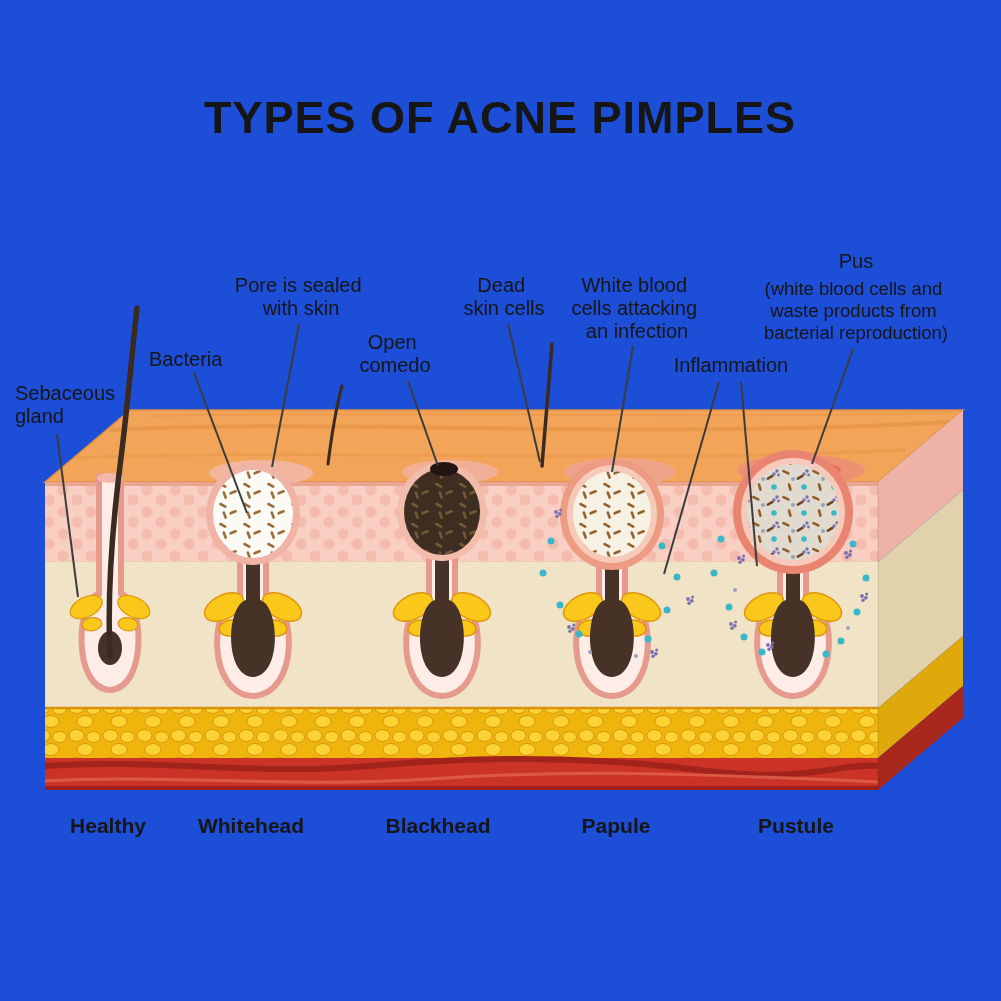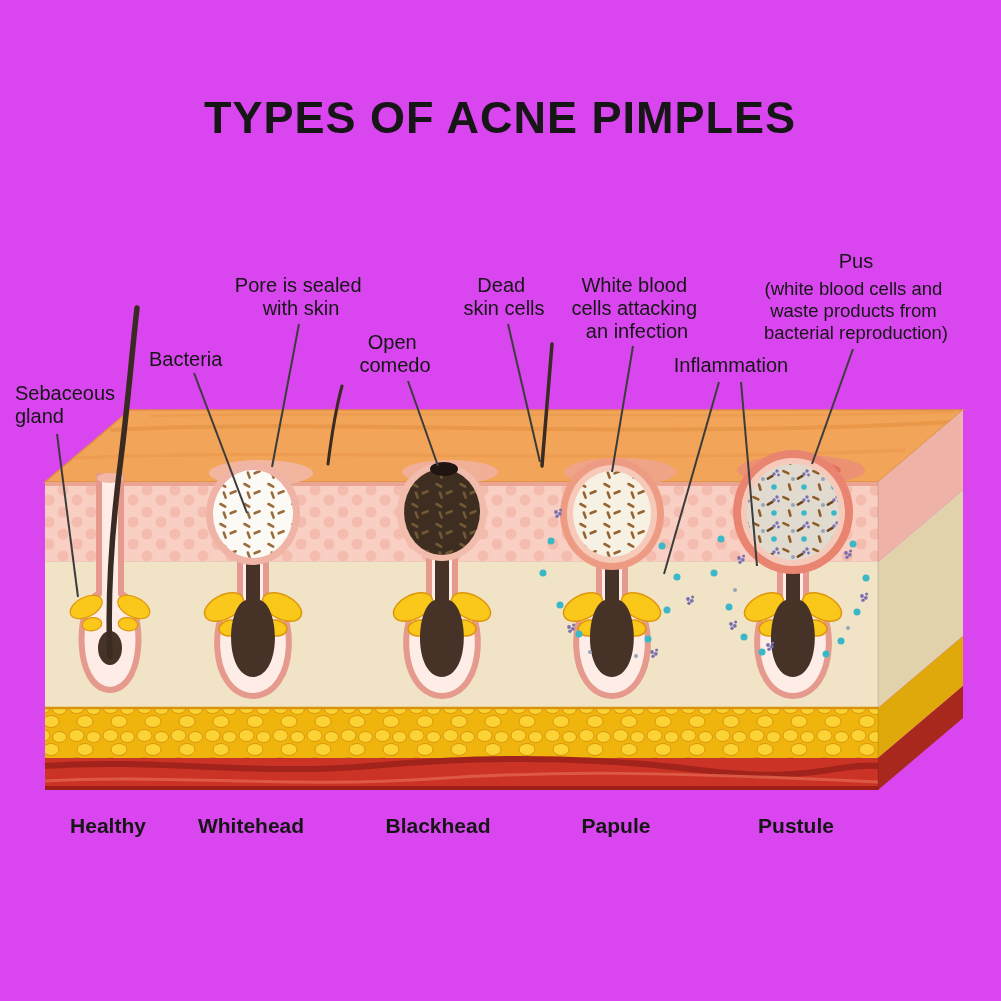--- a/index.html
+++ b/index.html
@@ -1,16 +1,16 @@
 <!DOCTYPE html>
 <html><head>
 <meta charset="utf-8">
 <style>
   html,body{margin:0;padding:0;background:#ffffff;width:1001px;height:1001px;overflow:hidden;}
-  .stage{position:relative;width:1001px;height:1001px;background:#d946ef;}
+  .stage{position:relative;width:1001px;height:1001px;background:#1d4ed8;}
   svg{display:block;}
   text{font-family:"Liberation Sans","DejaVu Sans",sans-serif;fill:#161616;}
   .title{font-size:45px;font-weight:bold;letter-spacing:1px;text-anchor:middle;}
   .lbl{font-size:20px;}
   .small{font-size:18.5px;}
   .c{text-anchor:middle;}
   .type{font-size:21px;font-weight:bold;text-anchor:middle;}
   .ptr{stroke:#3c3c3c;stroke-width:2;fill:none;}
 </style>
 </head>

